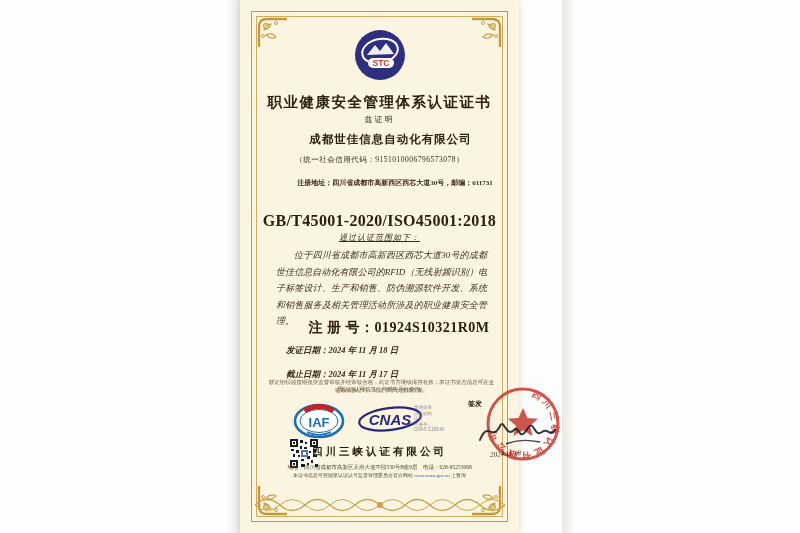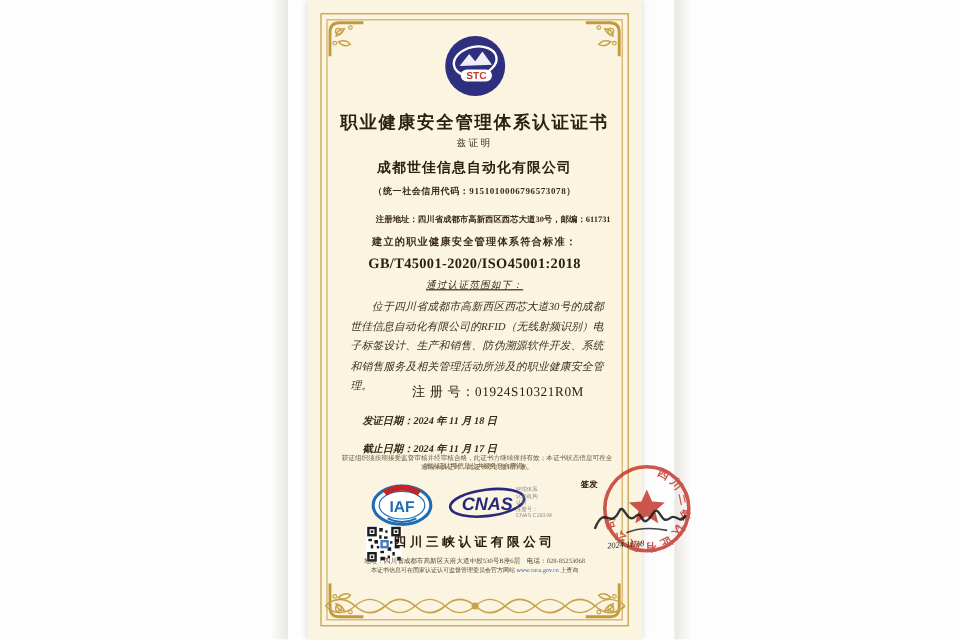--- a/index.html
+++ b/index.html
@@ -2,45 +2,45 @@
 <html><head>
 <meta charset="utf-8">
 <style>
   * { margin:0; padding:0; box-sizing:border-box; }
   html,body { width:800px; height:533px; background:#ffffff; overflow:hidden;
     font-family:"Liberation Serif", serif; }
   .stage { position:relative; width:800px; height:533px; background:#fdfdfd; }
   .gutter { position:absolute; top:0; width:14px; height:533px; background:linear-gradient(90deg,#fdfdfd,#e9e7e2); }
   .gutter.right { background:linear-gradient(270deg,#fdfdfd,#e9e7e2); }
 
-  .cert { position:absolute; left:256px; top:0; width:279px; height:533px;
+  .cert { position:absolute; left:240px; top:0; width:279px; height:533px;
     background:#fbf4e1; box-shadow:0 0 6px rgba(0,0,0,.15); }
 
   .frame-outer { position:absolute; inset:11px; border:1.6px solid #c19a3e; }
   .frame-inner { position:absolute; inset:16px; border:0.8px solid #cfae62; }
   .corner { position:absolute; width:30px; height:30px; }
   .corner.tl { left:17px; top:17px; }
   .corner.tr { right:17px; top:17px; transform:scaleX(-1); }
   .corner.bl { left:17px; bottom:17px; transform:scaleY(-1); }
   .corner.br { right:17px; bottom:17px; transform:scale(-1,-1); }
   .flourish { position:absolute; left:50%; transform:translateX(-50%); bottom:16px; }
 
   .abs { position:absolute; left:0; width:100%; text-align:center; color:#3a2b15; }
   .logo { position:absolute; left:50%; top:29px; transform:translateX(-50%); }
   .title { top:93px; font-size:14.5px; font-weight:bold; letter-spacing:1.5px; color:#2e2010; }
   .certify { top:114px; font-size:8px; letter-spacing:2px; }
-  .company { top:132px; font-size:11.5px; font-weight:bold; letter-spacing:1px; color:#2e2010; }
-  .creditcode { top:155px; font-size:7.5px; font-weight:bold; letter-spacing:.5px; }
+  .company { top:132px; font-size:11.5px; font-weight:bold; letter-spacing:1px; color:#2e2010;margin-left:11px; }
+  .creditcode { top:155px; font-size:7.5px; font-weight:normal; letter-spacing:.5px; }
   .regaddr { top:178px; font-size:7px; font-weight:bold;padding-left:31px; }
   .stdintro { top:196px; font-size:8.5px; font-weight:bold; letter-spacing:1px; }
-  .standard { top:212px; font-size:12px; font-weight:bold; letter-spacing:.3px; color:#2e2010; }
+  .standard { top:212px; font-size:16px; font-weight:bold; letter-spacing:.3px; color:#2e2010; }
   .scopeintro { top:232px; font-size:8px; font-style:italic; letter-spacing:1px;text-decoration:underline; }
   .scope { position:absolute; left:36px; right:32px; top:247px; font-size:9px; line-height:16.5px;
     text-align:justify; text-indent:2em; font-style:italic; color:#3f301a; }
-  .regno { top:319px; font-size:11px; font-weight:normal; letter-spacing:.5px; color:#2e2010;padding-left:39px; }
+  .regno { top:319px; font-size:14px; font-weight:bold; letter-spacing:.5px; color:#2e2010;padding-left:39px; }
   .dateline { position:absolute; left:46px; font-size:8.5px; font-weight:bold; font-style:italic; color:#3a2b15; }
   .issue { top:345px; } .expiry { top:369px; }
   .fine { position:absolute; left:28px; right:24px; text-align:center; font-size:5.5px; color:#6b5b3e; line-height:7px; }
   .fine1 { top:379px; } .fine2 { top:387px; }
 
   .iaf { position:absolute; left:53px; top:401px; }
   .cnas { position:absolute; left:117px; top:404px; }
   .cnasnote { position:absolute; left:174px; top:405px; width:46px; font-size:4.5px;
     line-height:5.5px; color:#8a8a8a; font-family:"Liberation Sans", sans-serif; }
   .signlabel { position:absolute; left:228px; top:399px; font-size:7px; font-weight:bold; color:#2e2010; }
@@ -105,21 +105,20 @@
       <path d="M13,26 L21,16 L26,22 L32,14 L40,25 Z" fill="#ffffff" opacity=".92"></path>
       <rect x="14" y="29" width="26" height="10" rx="5" fill="#ffffff"></rect>
       <text x="27" y="37" font-size="8.5" font-weight="bold" text-anchor="middle" fill="#c43a2f" font-family="Liberation Sans, sans-serif">STC</text>
     </svg>
 
     <div class="abs title">职业健康安全管理体系认证证书</div>
     <div class="abs certify">兹证明</div>
     <div class="abs company">成都世佳信息自动化有限公司</div>
     <div class="abs creditcode">（统一社会信用代码：9151010006796573078）</div>
     <div class="abs regaddr">注册地址：四川省成都市高新西区西芯大道30号，邮编：611731</div>
-    <div class="abs stdintro">建立的职业健康安全管理体系符合标准：</div>
     <div class="abs standard">GB/T45001-2020/ISO45001:2018</div>
     <div class="abs scopeintro">通过认证范围如下：</div>
     <div class="scope">位于四川省成都市高新西区西芯大道30号的成都世佳信息自动化有限公司的RFID（无线射频识别）电子标签设计、生产和销售、防伪溯源软件开发、系统和销售服务及相关管理活动所涉及的职业健康安全管理。</div>
     <div class="abs regno">注 册 号：01924S10321R0M</div>
     <div class="dateline issue">发证日期：2024 年 11 月 18 日</div>
     <div class="dateline expiry">截止日期：2024 年 11 月 17 日</div>
     <div class="fine fine1">获证组织须按期接受监督审核并经审核合格，此证书方继续保持有效；本证书状态信息可在全国认证认可信息公共服务平台查询，</div>
     <div class="fine fine2">逾期未换证时，此证书予以撤销作废。</div>
 
     <svg class="iaf" width="52" height="38" viewBox="0 0 52 38">

